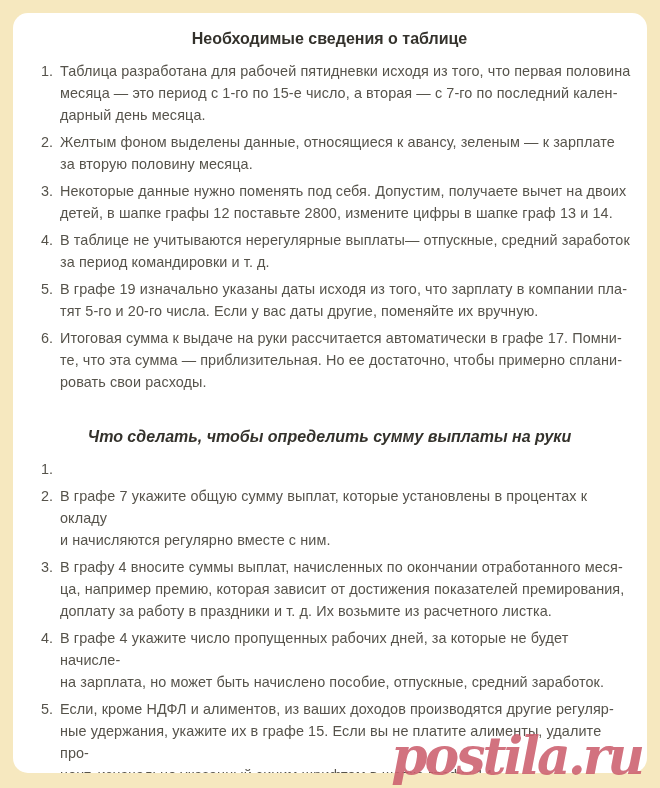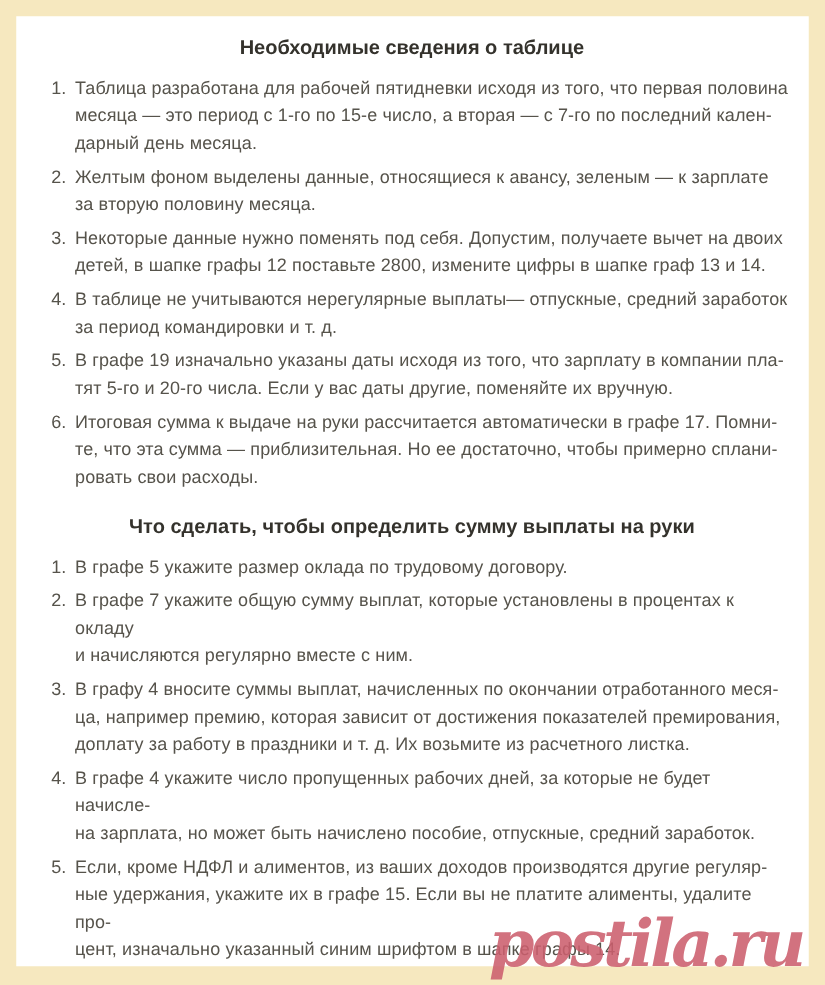--- a/index.html
+++ b/index.html
@@ -14,36 +14,37 @@
     position: relative;
     overflow: hidden;
   }
   .card {
     position: absolute;
     left: 13px;
     top: 13px;
     width: 634px;
     height: 760px;
     background: #ffffff;
-    border-radius: 0;
+    border-radius: 15px;
     box-sizing: border-box;
     padding: 12px 16px 0 15px;
     overflow: hidden;
   }
   .section-title {
     margin: 0;
     padding: 2px 0 0 0;
     text-align: center;
     font-size: 16px;
     font-weight: bold;
     color: #34322c;
     line-height: 24px;
   }
   .section-title.second {
-    margin-top: 15px;
+    margin-top: 30px;
+    font-style: italic;
   }
   ol.items {
     list-style: none;
     margin: 9px 0 0 0;
     padding: 0 0 0 13px;
   }
   ol.items li.item {
     display: flex;
     align-items: flex-start;
     margin: 0 0 5px 0;
@@ -114,21 +115,20 @@
       <span class="txt">Итоговая сумма к выдаче на руки рассчитается автоматически в графе 17. Помни-
 те, что эта сумма — приблизительная. Но ее достаточно, чтобы примерно сплани-
 ровать свои расходы.</span>
     </li>
   </ol>
 
   <h2 class="section-title second">Что сделать, чтобы определить сумму выплаты на руки</h2>
   <ol class="items">
     <li class="item">
       <span class="num">1.</span>
-      <span class="txt">В графе 5 укажите размер оклада по трудовому договору.</span>
     </li>
     <li class="item">
       <span class="num">2.</span>
       <span class="txt">В графе 7 укажите общую сумму выплат, которые установлены в процентах к окладу
 и начисляются регулярно вместе с ним.</span>
     </li>
     <li class="item">
       <span class="num">3.</span>
       <span class="txt">В графу 4 вносите суммы выплат, начисленных по окончании отработанного меся-
 ца, например премию, которая зависит от достижения показателей премирования,

